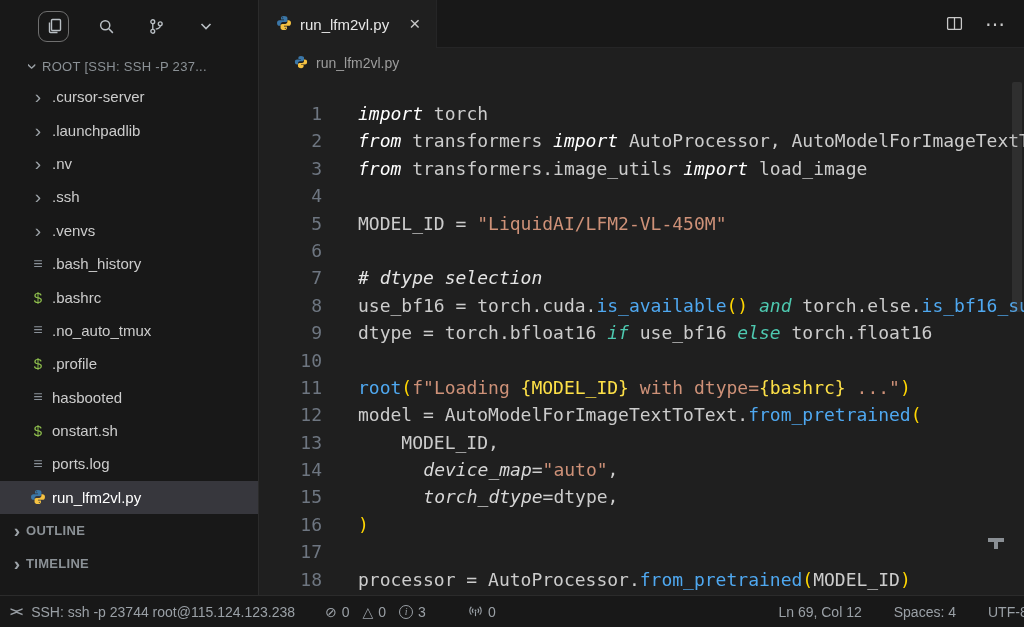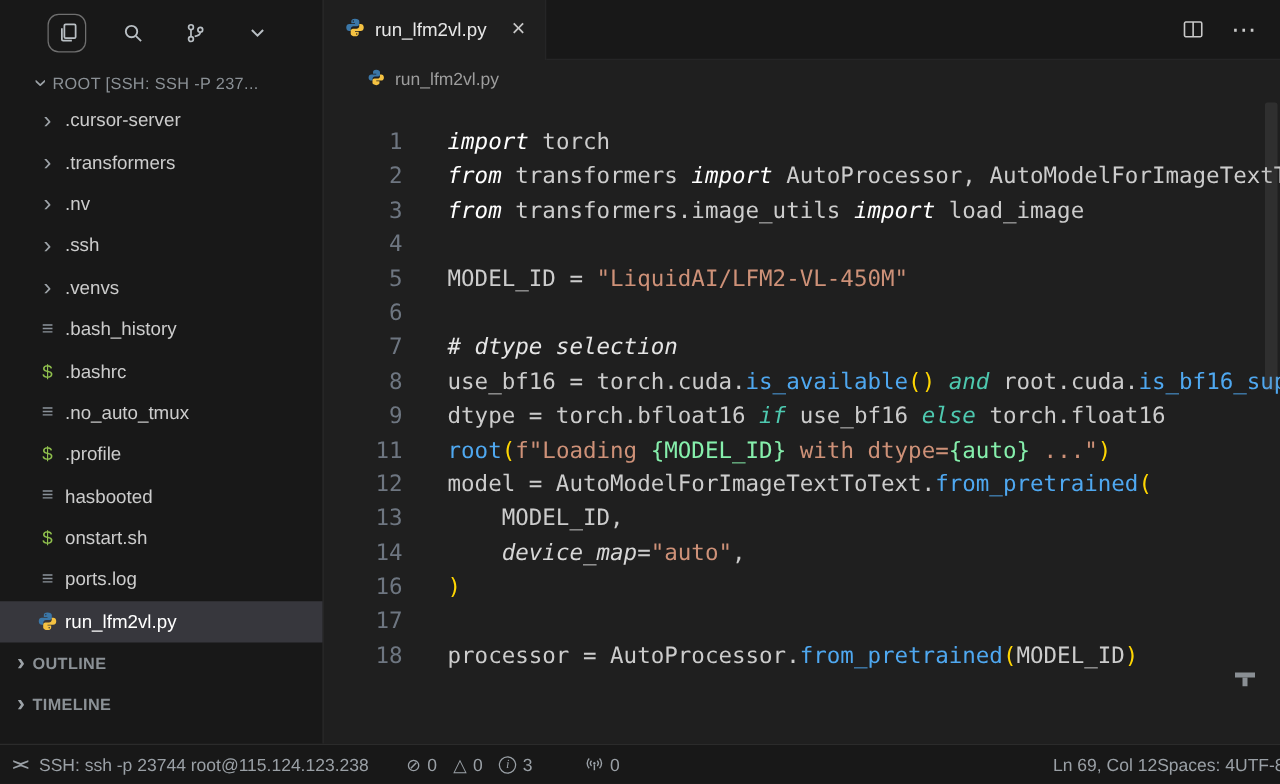--- a/index.html
+++ b/index.html
@@ -42,43 +42,43 @@
           font-family:"DejaVu Sans Mono", monospace; font-size:18px; line-height:27.4px; }
   .code-line { display:flex; height:27.4px; white-space:pre; }
   .ln { width:62px; text-align:right; color:#6e7681; flex:none; user-select:none; }
   .lt { margin-left:36px; color:#cccccc; }
   .tok-d  { color:#cccccc; }
   .tok-kw { color:#ffffff; font-style:italic; }
   .tok-ctl{ color:#4ec9b0; font-style:italic;text-align:right; }
   .tok-s  { color:#ce9178; }
   .tok-c  { color:#e5e5e5; font-style:italic; }
   .tok-fn { color:#4fa8f0; }
-  .tok-fv { color:#86efac; }
+  .tok-fv { color:#fde047; }
   .tok-b  { color:#ffd602; }
-  .tok-p  { color:#d7d7d7; font-style:italic; }
+  .tok-p  { color:#d7d7d7; font-style:italic;margin-left:22px; }
   .vscroll { position:absolute; right:2px; top:4px; width:10px; height:230px;
              background:rgba(121,121,121,0.18); border-radius:2px; }
   .scroll-marker { position:absolute; right:20px; top:460px; width:16px; height:11px;
                    border-top:4px solid #8a8f94; }
   .scroll-marker::after { content:""; display:block; width:4px; height:7px; background:#8a8f94; margin:0 auto; }
 
   
   .status-bar { position:absolute; left:0; bottom:0; width:1024px; height:32px; background:#181818;
                 border-top:1px solid #2b2b2b; display:flex; align-items:center; padding-left:10px;
                 color:#9aa0a6; font-size:14px; white-space:nowrap; }
   .sb-item { display:flex; align-items:center; gap:6px; cursor:pointer; }
   .remote-ic { font-weight:bold; font-size:13px; letter-spacing:-2px; padding-right:4px; }
   .sb-problems { margin-left:30px; gap:5px; }
   .sb-problems .num { margin-right:8px; }
   .pb-ic { font-size:14px; }
   .info-badge { width:14px; height:14px; border:1.2px solid currentColor; border-radius:50%;
                 display:inline-flex; align-items:center; justify-content:center;
                 font-size:10px; font-style:italic; font-family:"Liberation Serif", serif; }
   .sb-ports { margin-left:34px; gap:5px; }
-  .sb-right { margin-left:auto; display:flex; }
+  .sb-right { margin-left:auto; display:flex; gap:32px; }
   .sb-enc { width:36px; overflow:hidden; display:inline-block; }
 </style>
 </head>
 <body>
 
 <div class="app">
 
   <aside class="sidebar">
     <div class="activity-row" id="activity-row">
         <div class="icon-btn boxed">
@@ -115,21 +115,21 @@
         <div class="tree-item">
           <span class="tree-icon">
             <span class="chev">›</span>
           </span>
           <span>.cursor-server</span>
         </div>
         <div class="tree-item">
           <span class="tree-icon">
             <span class="chev">›</span>
           </span>
-          <span>.transformers</span>
+          <span>.launchpadlib</span>
         </div>
         <div class="tree-item">
           <span class="tree-icon">
             <span class="chev">›</span>
           </span>
           <span>.nv</span>
         </div>
         <div class="tree-item">
           <span class="tree-icon">
             <span class="chev">›</span>
@@ -233,26 +233,28 @@
     </div>
     <div class="code">
       <div id="code-lines">
           <div class="code-line"><span class="ln">1</span><span class="lt"><span class="tok-kw">import</span><span class="tok-d"> torch</span></span></div>
           <div class="code-line"><span class="ln">2</span><span class="lt"><span class="tok-kw">from</span><span class="tok-d"> transformers </span><span class="tok-kw">import</span><span class="tok-d"> AutoProcessor, AutoModelForImageTextToText</span></span></div>
           <div class="code-line"><span class="ln">3</span><span class="lt"><span class="tok-kw">from</span><span class="tok-d"> transformers.image_utils </span><span class="tok-kw">import</span><span class="tok-d"> load_image</span></span></div>
           <div class="code-line"><span class="ln">4</span><span class="lt"></span></div>
           <div class="code-line"><span class="ln">5</span><span class="lt"><span class="tok-d">MODEL_ID = </span><span class="tok-s">"LiquidAI/LFM2-VL-450M"</span></span></div>
           <div class="code-line"><span class="ln">6</span><span class="lt"></span></div>
           <div class="code-line"><span class="ln">7</span><span class="lt"><span class="tok-c"># dtype selection</span></span></div>
-          <div class="code-line"><span class="ln">8</span><span class="lt"><span class="tok-d">use_bf16 = torch.cuda.</span><span class="tok-fn">is_available</span><span class="tok-b">()</span><span class="tok-ctl"> and </span><span class="tok-d">root.cuda.</span><span class="tok-fn">is_bf16_supported</span></span></div>
+          <div class="code-line"><span class="ln">8</span><span class="lt"><span class="tok-d">use_bf16 = torch.cuda.</span><span class="tok-fn">is_available</span><span class="tok-b">()</span><span class="tok-ctl"> and </span><span class="tok-d">torch.else.</span><span class="tok-fn">is_bf16_supported</span></span></div>
           <div class="code-line"><span class="ln">9</span><span class="lt"><span class="tok-d">dtype = torch.bfloat16 </span><span class="tok-ctl">if</span><span class="tok-d"> use_bf16 </span><span class="tok-ctl">else</span><span class="tok-d"> torch.float16</span></span></div>
-          <div class="code-line"><span class="ln">11</span><span class="lt"><span class="tok-fn">root</span><span class="tok-b">(</span><span class="tok-s">f"Loading </span><span class="tok-fv">{MODEL_ID}</span><span class="tok-s"> with dtype=</span><span class="tok-fv">{auto}</span><span class="tok-s"> ..."</span><span class="tok-b">)</span></span></div>
+          <div class="code-line"><span class="ln">10</span><span class="lt"></span></div>
+          <div class="code-line"><span class="ln">11</span><span class="lt"><span class="tok-fn">root</span><span class="tok-b">(</span><span class="tok-s">f"Loading </span><span class="tok-fv">{MODEL_ID}</span><span class="tok-s"> with dtype=</span><span class="tok-fv">{bashrc}</span><span class="tok-s"> ..."</span><span class="tok-b">)</span></span></div>
           <div class="code-line"><span class="ln">12</span><span class="lt"><span class="tok-d">model = AutoModelForImageTextToText.</span><span class="tok-fn">from_pretrained</span><span class="tok-b">(</span></span></div>
           <div class="code-line"><span class="ln">13</span><span class="lt"><span class="tok-d">    MODEL_ID,</span></span></div>
           <div class="code-line"><span class="ln">14</span><span class="lt"><span class="tok-d">    </span><span class="tok-p">device_map</span><span class="tok-d">=</span><span class="tok-s">"auto"</span><span class="tok-d">,</span></span></div>
+          <div class="code-line"><span class="ln">15</span><span class="lt"><span class="tok-d">    </span><span class="tok-p">torch_dtype</span><span class="tok-d">=dtype,</span></span></div>
           <div class="code-line"><span class="ln">16</span><span class="lt"><span class="tok-b">)</span></span></div>
           <div class="code-line"><span class="ln">17</span><span class="lt"></span></div>
           <div class="code-line"><span class="ln">18</span><span class="lt"><span class="tok-d">processor = AutoProcessor.</span><span class="tok-fn">from_pretrained</span><span class="tok-b">(</span><span class="tok-d">MODEL_ID</span><span class="tok-b">)</span></span></div>
         </div>
       <div class="vscroll"></div>
       <div class="scroll-marker"></div>
     </div>
   </main>
 
   <footer class="status-bar">

